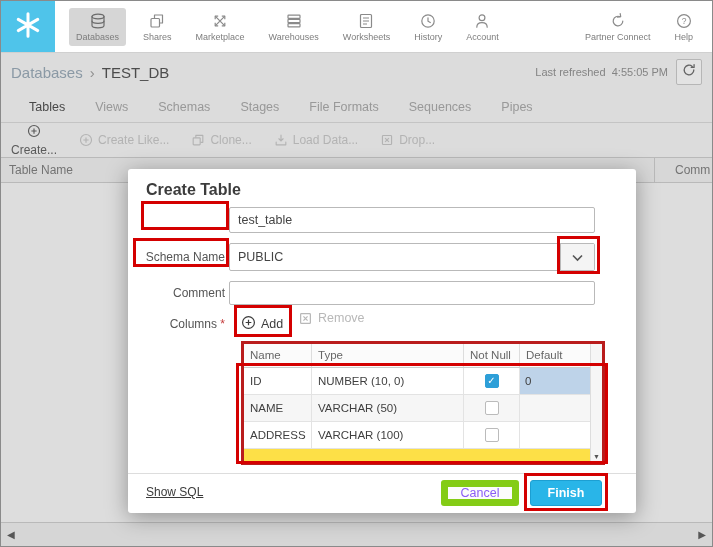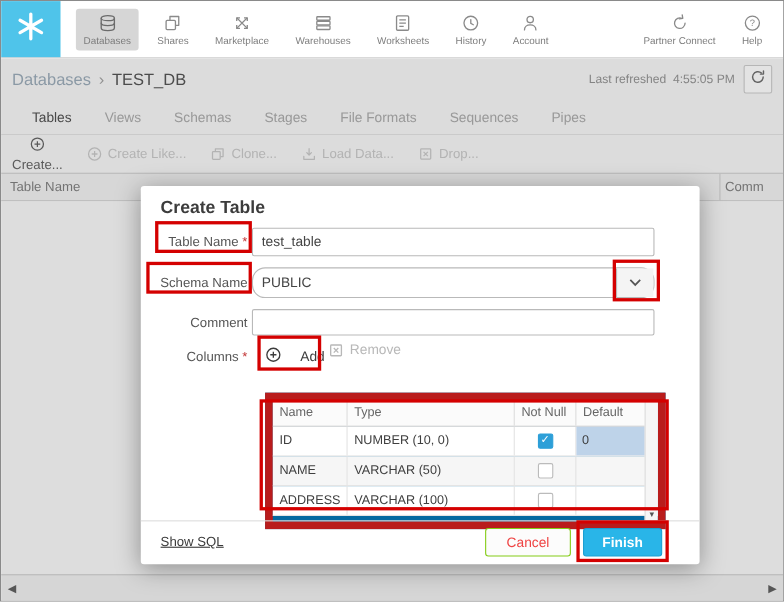--- a/index.html
+++ b/index.html
@@ -32,21 +32,21 @@
 
   
   .toolbar { position: absolute; top: 122px; left: 0; width: 100%; height: 34px; background: #f1f1f1; display: flex; align-items: center; gap: 22px; padding-left: 10px; }
   .tbtn { display: flex; align-items: center; gap: 5px; font-size: 12px; color: #c2c2c2; white-space: nowrap; cursor: pointer; }
   .tbtn.enabled { color: #5a5a5a; flex-direction: column; }
   .tbtn svg { display: block; }
 
   
   .gridhead { position: absolute; top: 156px; left: 0; width: 100%; height: 26px; background: #ececec; border-top: 1px solid #c9c9c9; border-bottom: 1px solid #c9c9c9; display: flex; align-items: stretch; }
   .gh-name { font-size: 12px; color: #777; padding-left: 8px; flex: 1; display: flex; align-items: center; }
-  .gh-comm { font-size: 12px; color: #777; width: 58px; border-left: 1px solid #c9c9c9; display: flex; align-items: center; padding-left: 4px; overflow: hidden; white-space: nowrap; }
+  .gh-comm { font-size: 12px; color: #777; width: 58px; border-left: 1px solid #c9c9c9; display: flex; align-items: center; padding-left: 20px; overflow: hidden; white-space: nowrap; }
   .gridbody { position: absolute; top: 182px; left: 0; width: 100%; height: 339px; background: #f3f3f3; }
 
   
   .hscroll { position: absolute; top: 521px; left: 0; width: 100%; height: 25px; background: #eaeaea; border-top: 1px solid #c9c9c9; }
   .hs-left { position: absolute; left: 6px; top: 6px; font-size: 10px; color: #555; cursor: pointer; }
   .hs-right { position: absolute; right: 6px; top: 6px; font-size: 10px; color: #555; cursor: pointer; }
 
   .overlay { position: absolute; top: 52px; left: 0; width: 100%; height: 495px; background: rgba(90,90,90,0.14); z-index: 5; pointer-events: none; }
 
   
@@ -54,45 +54,45 @@
   .dlg-title { position: absolute; left: 18px; top: 12px; font-size: 16px; font-weight: bold; color: #3c3c3c; }
   .flabel { position: absolute; left: 0; width: 97px; text-align: right; font-size: 12px; color: #555; }
   .req { color: #c43b3b; }
   .lbl-tablename { top: 38px; height: 26px; line-height: 26px; }
   .lbl-schema   { top: 74px; height: 28px; line-height: 28px; }
   .lbl-comment  { top: 112px; height: 24px; line-height: 24px; }
   .lbl-columns  { top: 142px; height: 26px; line-height: 26px; }
   .finput { position: absolute; left: 101px; width: 366px; border: 1px solid #b9b9b9; border-radius: 2px; font-size: 12.5px; color: #444; padding: 0 8px; font-family: inherit; background: #fff; outline: none; }
   .in-tablename { top: 38px; height: 26px; }
   .in-comment   { top: 112px; height: 24px; }
-  .fselect { position: absolute; left: 101px; top: 74px; width: 366px; height: 28px; border: 1px solid #b9b9b9; border-radius: 12px; background: #fff; cursor: pointer; }
+  .fselect { position: absolute; left: 101px; top: 74px; width: 366px; height: 28px; border: 1px solid #b9b9b9; border-radius: 2px; background: #fff; cursor: pointer; }
   .fselect-value { line-height: 26px; padding-left: 8px; font-size: 12.5px; color: #444; }
   .fselect-btn { position: absolute; right: 0; top: 0; width: 34px; height: 26px; border-left: 1px solid #b9b9b9; background: #f4f4f4; display: flex; align-items: center; justify-content: center; }
-  .add-btn { position: absolute; left: 113px; top: 142px; height: 26px; display: flex; align-items: center; gap: 17px; font-size: 12.5px; color: #3c3c3c; cursor: pointer; }
+  .add-btn { position: absolute; left: 113px; top: 142px; height: 26px; display: flex; align-items: center; gap: 5px; font-size: 12.5px; color: #3c3c3c; cursor: pointer; }
   .remove-btn { position: absolute; left: 170px; top: 142px; height: 26px; display: flex; align-items: flex-start; gap: 5px; font-size: 12.5px; color: #b8b8b8; cursor: pointer; }
 
-  .ctable { position: absolute; left: 113px; top: 188px; width: 364px; height: 124px; border: 7px solid #b91c1c; background: #0369a1; }
+  .ctable { position: absolute; left: 113px; top: 172px; width: 364px; height: 124px; border: 3px solid #b91c1c; background: #fde047; }
   .ct-head { display: flex; height: 24px; background: #fbfbfb; border-bottom: 1px solid #ccc; width: 350px; }
   .hc { font-size: 11.5px; color: #666; line-height: 23px; padding-left: 6px; border-right: 1px solid #ddd; overflow: hidden; white-space: nowrap; }
   .hc.c-name { width: 68px; } .hc.c-type { width: 152px; } .hc.c-null { width: 56px; } .hc.c-def { flex: 1; border-right: none; }
   .ctr { display: flex; height: 27px; border-bottom: 1px solid #e3e3e3; width: 350px; background: #fff; }
   .ctr.alt { background: #f6f6f6; }
   .cell { font-size: 11.5px; color: #3f3f3f; line-height: 26px; padding-left: 6px; border-right: 1px solid #e3e3e3; overflow: hidden; white-space: nowrap; }
   .cell.c-name { width: 68px; } .cell.c-type { width: 152px; }
   .cell.c-null { width: 56px; display: flex; align-items: center; justify-content: center; padding-left: 0; }
   .cell.c-def { flex: 1; border-right: none; padding-left: 5px; }
   .cell.c-def.selected { background: #bed3e9; }
   .cb { width: 14px; height: 14px; border: 1px solid #bbb; border-radius: 2px; background: #fff; display: flex; align-items: center; justify-content: center; font-size: 10px; color: #fff; cursor: pointer; }
   .cb.checked { background: #2d9fd8; border-color: #2d9fd8; }
   .ct-scroll { position: absolute; right: 0; top: 0; width: 12px; height: 100%; border-left: 1px solid #ddd; background: #f6f6f6; }
   .ct-scroll .down { position: absolute; bottom: 2px; left: 0; width: 100%; text-align: center; font-size: 7px; color: #555; cursor: pointer; }
 
   .dlg-divider { position: absolute; left: 0; top: 304px; width: 100%; border-top: 1px solid #ddd; }
   .show-sql { position: absolute; left: 18px; top: 316px; font-size: 12px; color: #3a3a3a; text-decoration: underline; cursor: pointer; }
-  .btn-cancel { position: absolute; left: 313px; top: 311px; width: 78px; height: 26px; border: 1px solid #84cc16; border-radius: 3px; background: #fcfcfc; color: #ef4444; font-size: 12.5px; display: flex; align-items: center; justify-content: center; cursor: pointer; }
+  .btn-cancel { position: absolute; left: 313px; top: 311px; width: 78px; height: 26px; border: 7px solid #84cc16; border-radius: 3px; background: #fcfcfc; color: #8b5cf6; font-size: 12.5px; display: flex; align-items: center; justify-content: center; cursor: pointer; }
   .btn-finish { position: absolute; left: 402px; top: 311px; width: 72px; height: 26px; border: 1px solid #1c9fd2; border-radius: 3px; background: #29b5e8; color: #fff; font-size: 12.5px; font-weight: bold; display: flex; align-items: center; justify-content: center; cursor: pointer; }
 
   
   .anno { position: absolute; border: 3px solid #d40000; z-index: 30; pointer-events: none; }
   .anno-tablename { left: 13px;  top: 32px;  width: 88px;  height: 29px; }
   .anno-schema    { left: 5px;   top: 69px;  width: 96px;  height: 29px; }
   .anno-chevron   { left: 429px; top: 67px;  width: 43px;  height: 38px; }
   .anno-add       { left: 106px; top: 136px; width: 58px;  height: 32px; }
   .anno-rows      { left: 108px; top: 194px; width: 372px; height: 101px; }
   .anno-finish    { left: 396px; top: 304px; width: 84px;  height: 38px; }
@@ -284,23 +284,20 @@
   <div class="hscroll">
     <span class="hs-left">◀</span>
     <span class="hs-right">▶</span>
   </div>
 
   <div class="overlay"></div>
 
   <div class="dialog">
     <div class="dlg-title">Create Table</div>
 
-    <div class="flabel lbl-tablename">
-      <span>Table Name</span> <span class="req">*</span>
-    </div>
     <input class="finput in-tablename" value="test_table" style="">
 
     <div class="flabel lbl-schema">Schema Name</div>
     <div class="fselect">
       <div class="fselect-value">PUBLIC</div>
       <div class="fselect-btn">
         <span>
           <svg width="11" height="8" viewBox="0 0 11 8" fill="none" stroke="#555" stroke-width="1.6">
               <path d="M1 1.5l4.5 4.5L10 1.5"></path>
             </svg>

